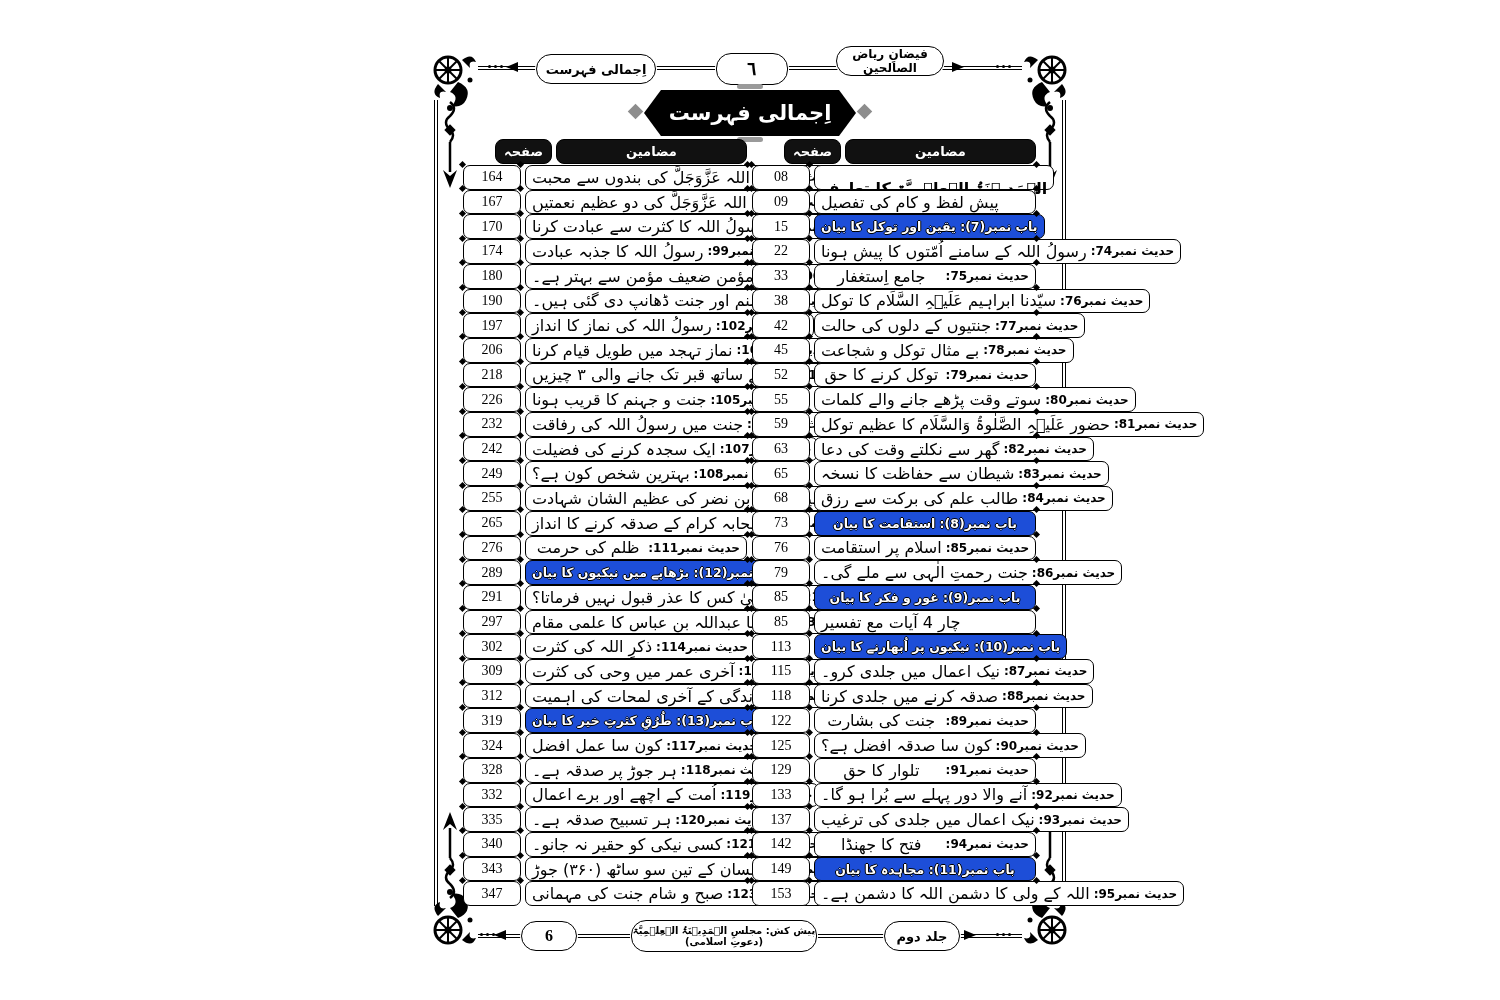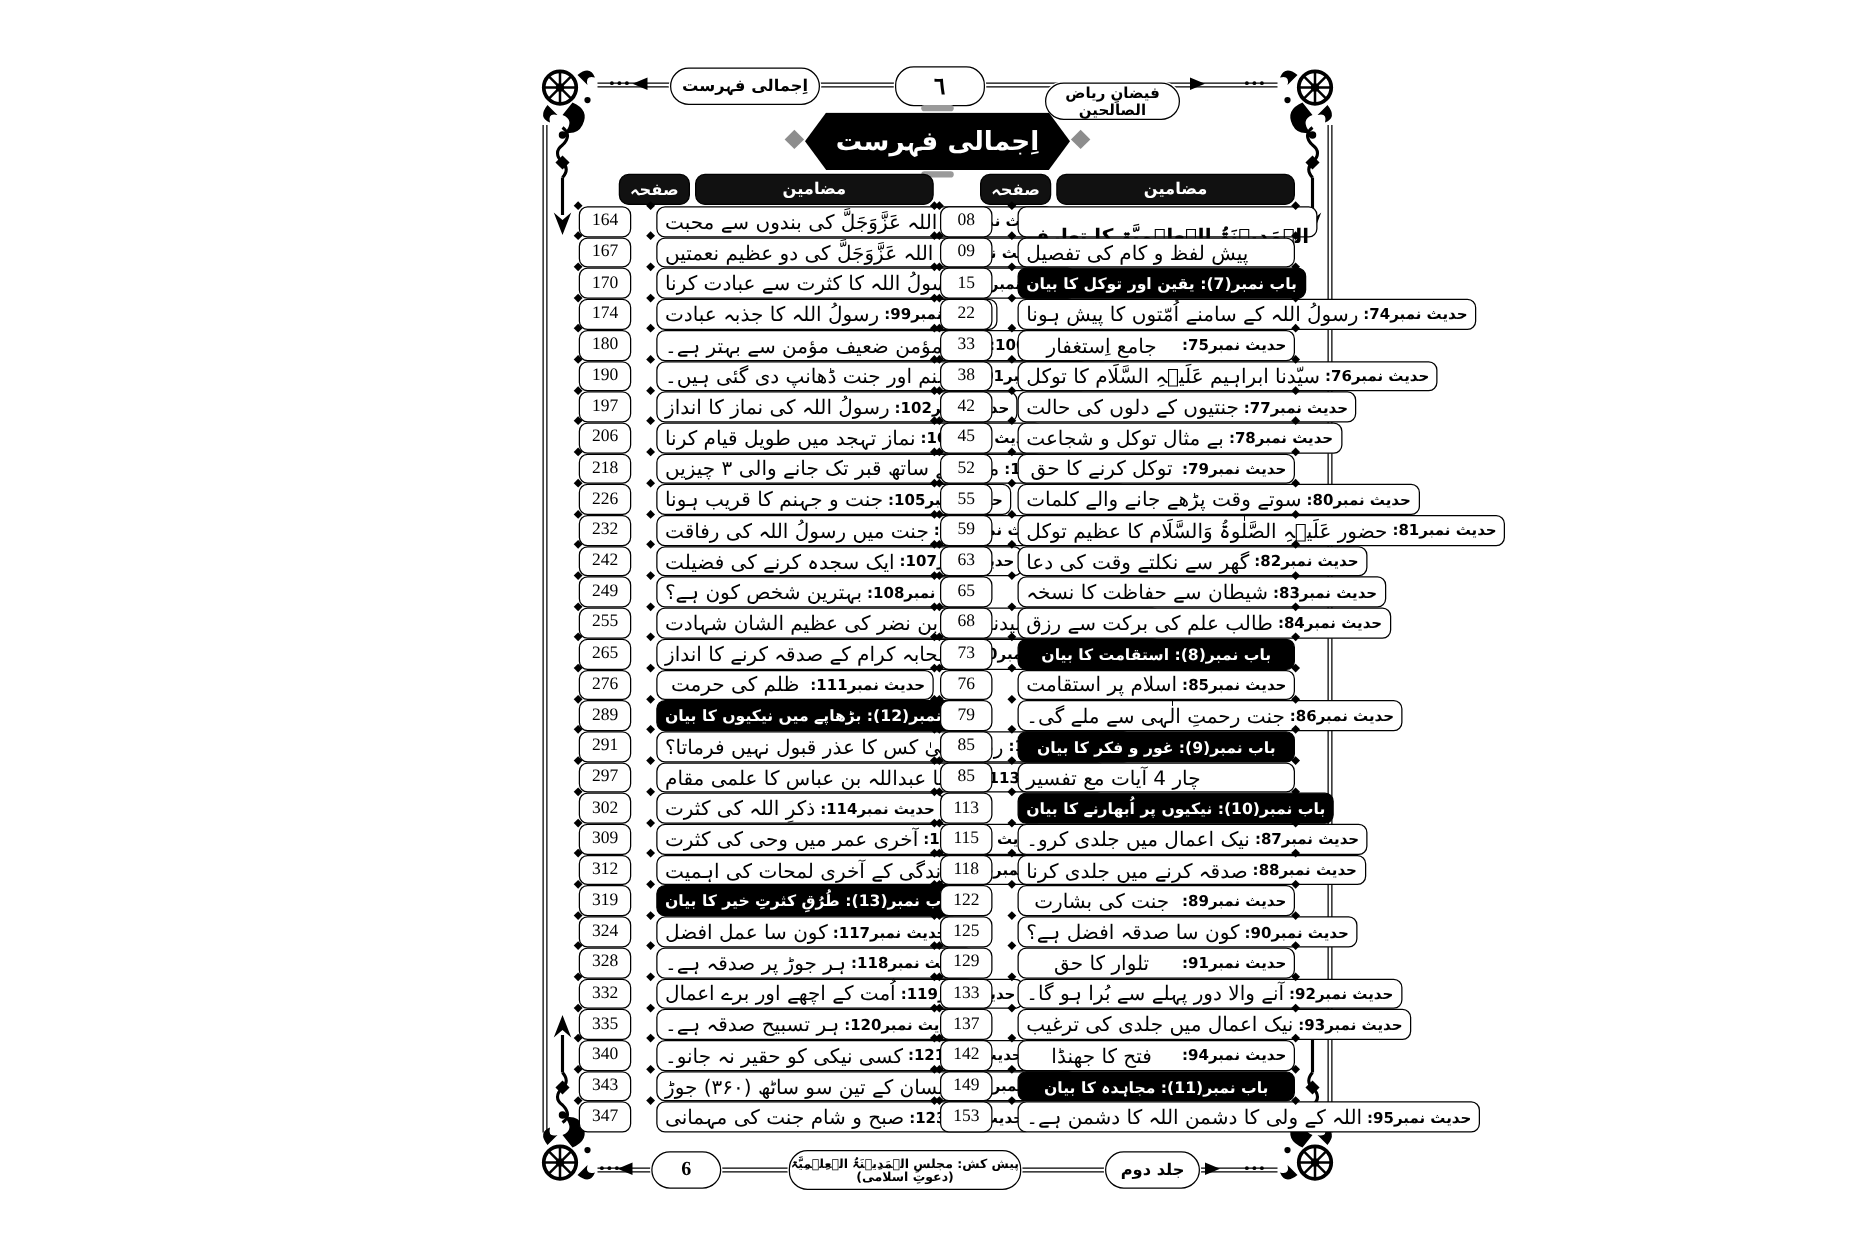--- a/index.html
+++ b/index.html
@@ -20,21 +20,21 @@
   
   .arrow{position:absolute;width:0;height:0;border-top:5px solid transparent;border-bottom:5px solid transparent;}
   .arrow.left{border-right:12px solid #000;}
   .arrow.right{border-left:12px solid #000;}
   .dots{position:absolute;display:flex;gap:3px;}
   .dots i{width:3px;height:3px;background:#000;border-radius:50%;display:block;}
   
   .pill{position:absolute;background:#fff;border:1.6px solid #000;border-radius:15px;
         display:flex;align-items:center;justify-content:center;text-align:center;
         font-weight:bold;box-shadow:0 0 0 1px #fff;}
-  .pill.hdr-right{left:836px;top:66px;width:106px;height:28px;font-size:12px;}
+  .pill.hdr-right{left:836px;top:46px;width:106px;height:28px;font-size:12px;}
   .pill.hdr-center{left:716px;top:53px;width:70px;height:30px;font-size:17px;font-family:"Liberation Serif",serif;}
   .pill.hdr-left{left:536px;top:54px;width:118px;height:28px;font-size:13px;}
   .pill.ftr-left{left:521px;top:921px;width:54px;height:28px;font-size:16px;font-family:"Liberation Serif",serif;}
   .pill.ftr-center{left:631px;top:920px;width:184px;height:30px;font-size:10px;font-weight:bold;}
   .pill.ftr-right{left:884px;top:921px;width:74px;height:28px;font-size:13px;}
   
   .banner{position:absolute;left:644px;top:90px;width:212px;height:46px;background:#000;
           clip-path:polygon(0 50%,8% 0,92% 0,100% 50%,92% 100%,8% 100%);
           display:flex;align-items:center;justify-content:center;}
   .banner span{color:#fff;font-size:21px;font-weight:bold;}
@@ -45,28 +45,28 @@
   
   .toc-col{position:absolute;top:139px;width:284px;height:767px;display:flex;flex-direction:column;}
   .toc-col.left{left:463px;} .toc-col.right{left:752px;}
   .hrow{display:flex;height:25px;flex:none;margin-bottom:1px;padding-left:32px;}
   .hcell{background:#111;color:#fff;border:1.5px solid #000;border-radius:8px;
          display:flex;align-items:center;justify-content:center;font-weight:bold;font-size:13px;}
   .hcell.p{width:55px;margin-right:4px;flex:none;}
   .hcell.c{flex:1;}
   .row{position:relative;flex:1;display:flex;min-height:0;}
   .cell{border:1.5px solid #000;border-radius:7px;background:#fff;box-sizing:border-box;}
-  .pcell{width:42px;margin-right:20px;flex:none;display:flex;align-items:center;justify-content:center;
+  .pcell{width:58px;margin-right:4px;flex:none;display:flex;align-items:center;justify-content:center;
          font-family:"Liberation Serif",serif;font-size:14px;}
   .ccell{flex:1;display:flex;align-items:center;padding:0 6px;gap:4px;overflow:visible;}
   .lbl{font-weight:bold;font-size:12px;white-space:nowrap;}
   .ttl{flex:1;text-align:center;font-size:16px;white-space:nowrap;}
   .row.plain .ttl{text-align:left;}
   .row.plain-bold .ttl{text-align:right;font-weight:bold;margin-top:23px;}
-  .row.section .ccell{background:#000000;border-color:#000;}
+  .row.section .ccell{background:#1d4ed8;border-color:#000;}
   .row.section .ttl{color:#fff;font-weight:bold;font-size:12.5px;
         text-shadow:-1px 0 0 #000,1px 0 0 #000,0 -1px 0 #000,0 1px 0 #000;}
   
   .row::before,.row::after,.row .ccell::after{content:"";position:absolute;width:5px;height:5px;
         background:#000;transform:rotate(45deg);top:-3.5px;}
   .row::before{left:-3px;} .row::after{left:54.5px;}
   .row .ccell::after{right:-3px;left:auto;}
   .row:first-of-type::before,.row:first-of-type::after,.row:first-of-type .ccell::after{display:none;}
 </style>
 </head>

